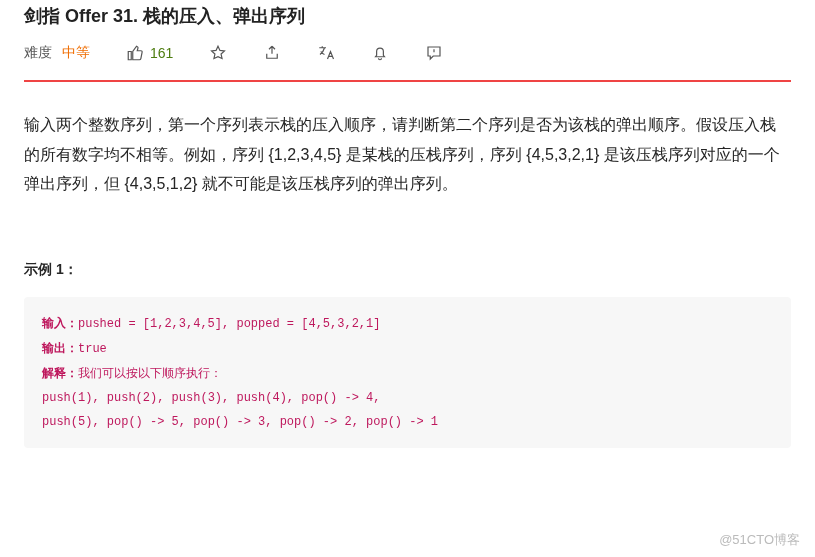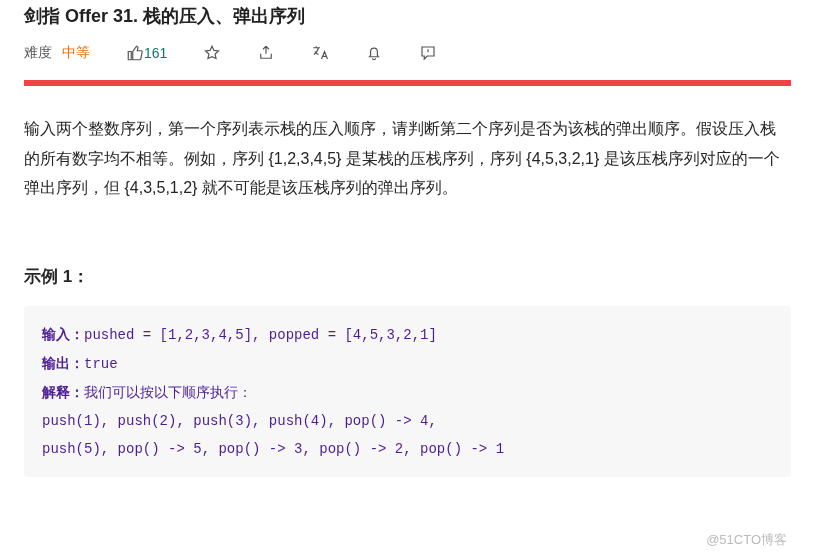--- a/index.html
+++ b/index.html
@@ -19,58 +19,59 @@
     padding-top: 4px;
     padding-bottom: 16px;
   }
   .meta-row {
     display: flex;
     align-items: flex-end;
     gap: 36px;
     font-size: 14px;
     color: #555;
     padding-bottom: 18px;
-    border-bottom: 6px solid #ef4444;
+    border-bottom: 2px solid #ef4444;
   }
   .meta-label { color: #595959; }
   .difficulty { color: #ef6c00; margin-left: 6px; }
   .meta-item {
     display: inline-flex;
     align-items: center;
+    gap: 6px;
     cursor: pointer;
-    color: #0f766e;
+    color: #4d7c0f;
   }
   .icon { display: inline-flex; }
   .icon svg { width: 18px; height: 18px; stroke: #555; stroke-width: 1.6; fill: none; }
   .description {
     padding-top: 28px;
     font-size: 16px;
     line-height: 1.85;
     color: #262626;
   }
   .example-heading {
     font-weight: 700;
-    font-size: 17px;
+    font-size: 14px;
     margin-top: 62px;
     margin-bottom: 18px;
   }
   .code-block {
     background: #f7f7f7;
     border-radius: 4px;
     padding: 14px 18px;
     font-family: Menlo, Monaco, Consolas, "Courier New", monospace;
-    font-size: 14px;
+    font-size: 12px;
     line-height: 2.0;
-    color: #4c1d95;
+    color: #be185d;
     white-space: pre-wrap;
   }
   .code-block .bold { font-weight: 700; font-family: -apple-system, "Microsoft YaHei", sans-serif; }
   .watermark {
     position: absolute;
-    right: 28px;
+    right: 15px;
     bottom: 8px;
     font-size: 13px;
     color: #bbb;
   }
 </style>
 </head>
 <body>
 
 <div class="title">剑指 Offer 31. 栈的压入、弹出序列</div>
 

